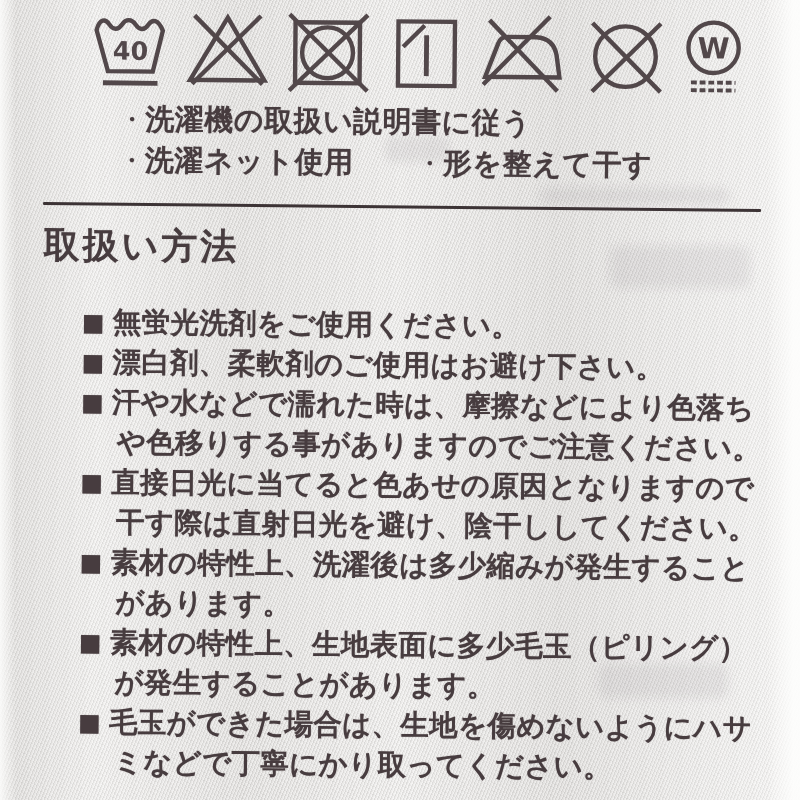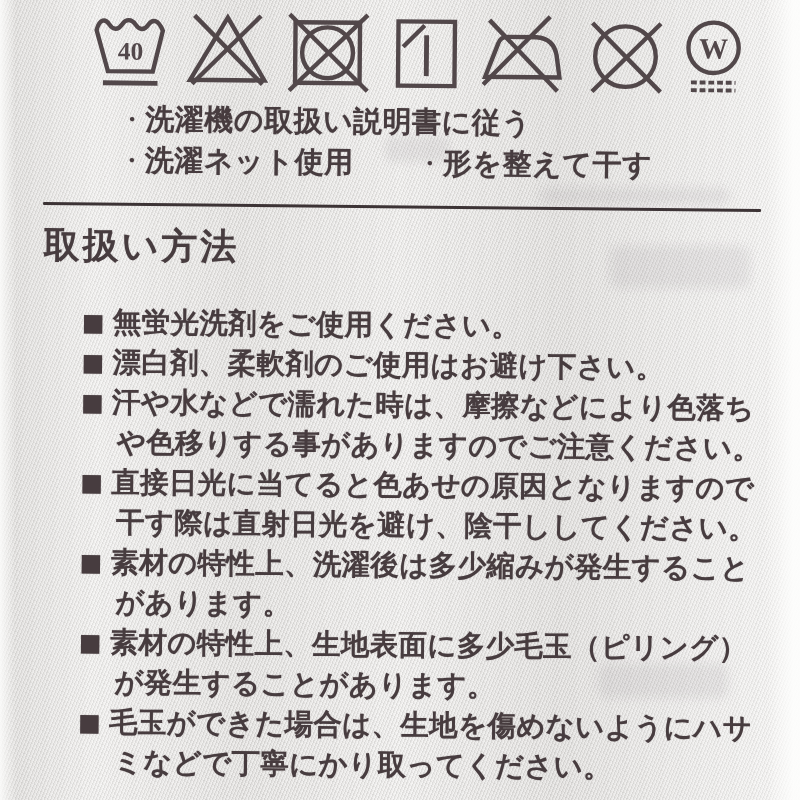--- a/index.html
+++ b/index.html
@@ -23,21 +23,21 @@
   .sheet{
     position:absolute;left:0;top:0;width:800px;
     transform:rotate(0.55deg);transform-origin:40px 0;
     color:#473c3f;
   }
   
   .symbols{
     display:flex;align-items:flex-start;gap:15px;
     padding:8px 0 0 92px;height:92px;box-sizing:border-box;
   }
-  .sym{display:inline-block;opacity:.93;font-family:Liberation Serif, serif;}
+  .sym{display:inline-block;opacity:.93;}
   .sym svg{display:block;}
   
   .top-notes{
     padding-left:122px;margin-top:6px;
     font-size:29px;font-weight:bold;line-height:40px;letter-spacing:.5px;
     text-shadow:0 0 1px rgba(71,60,63,.45);
   }
   .note-line{white-space:nowrap;}
   .note-col1{display:inline-block;min-width:298px;}
   .dot{display:inline-block;font-size:22px;vertical-align:2px;margin-right:2px;}

